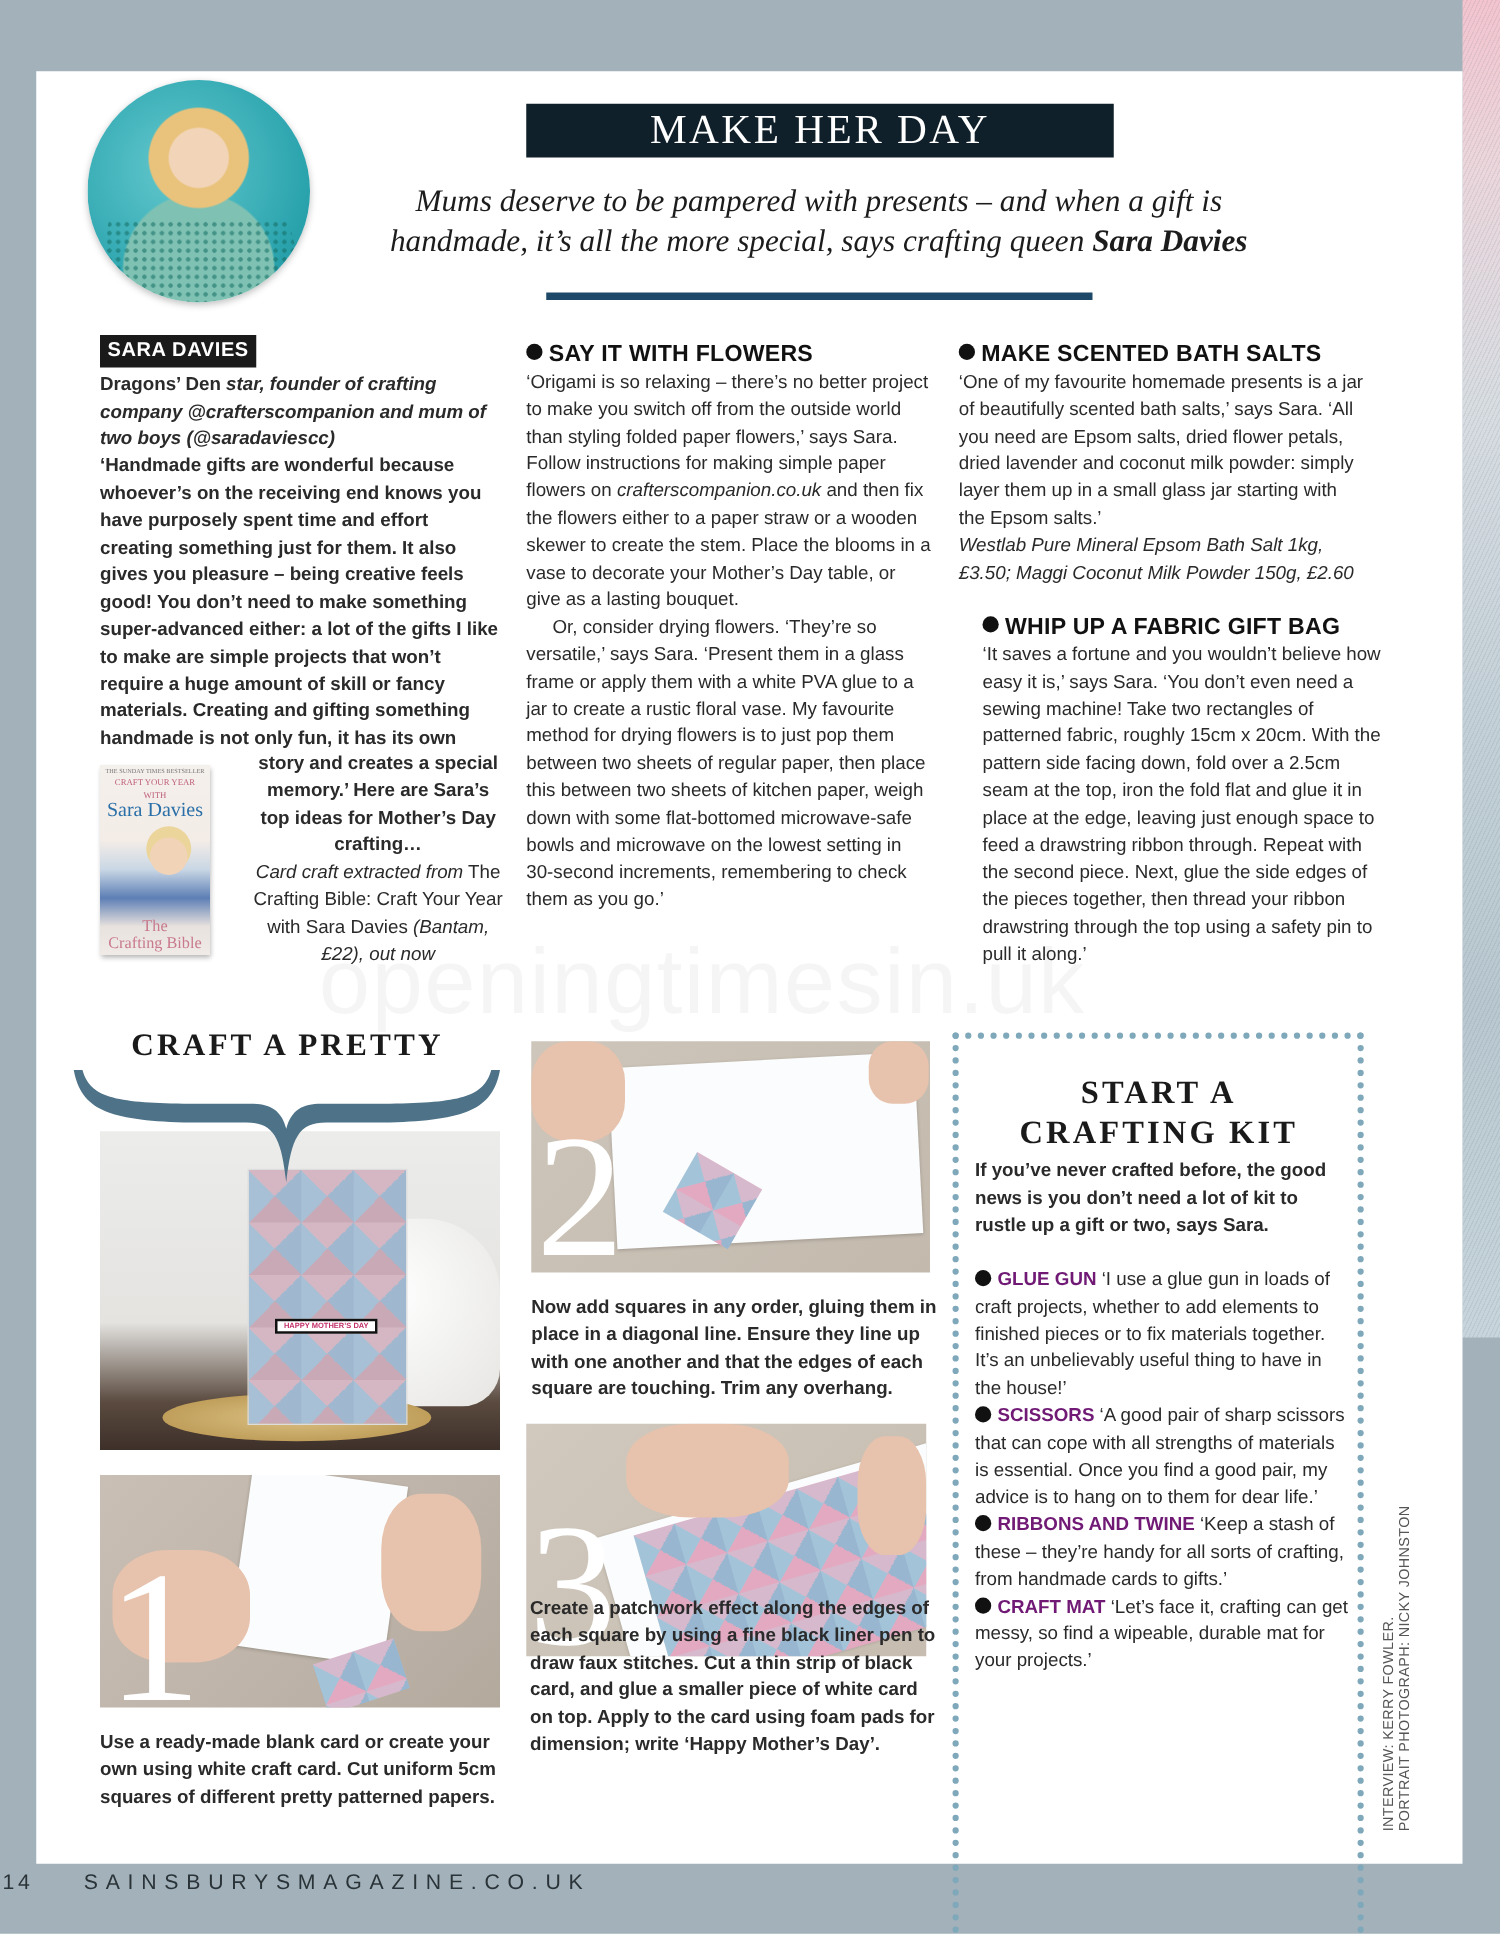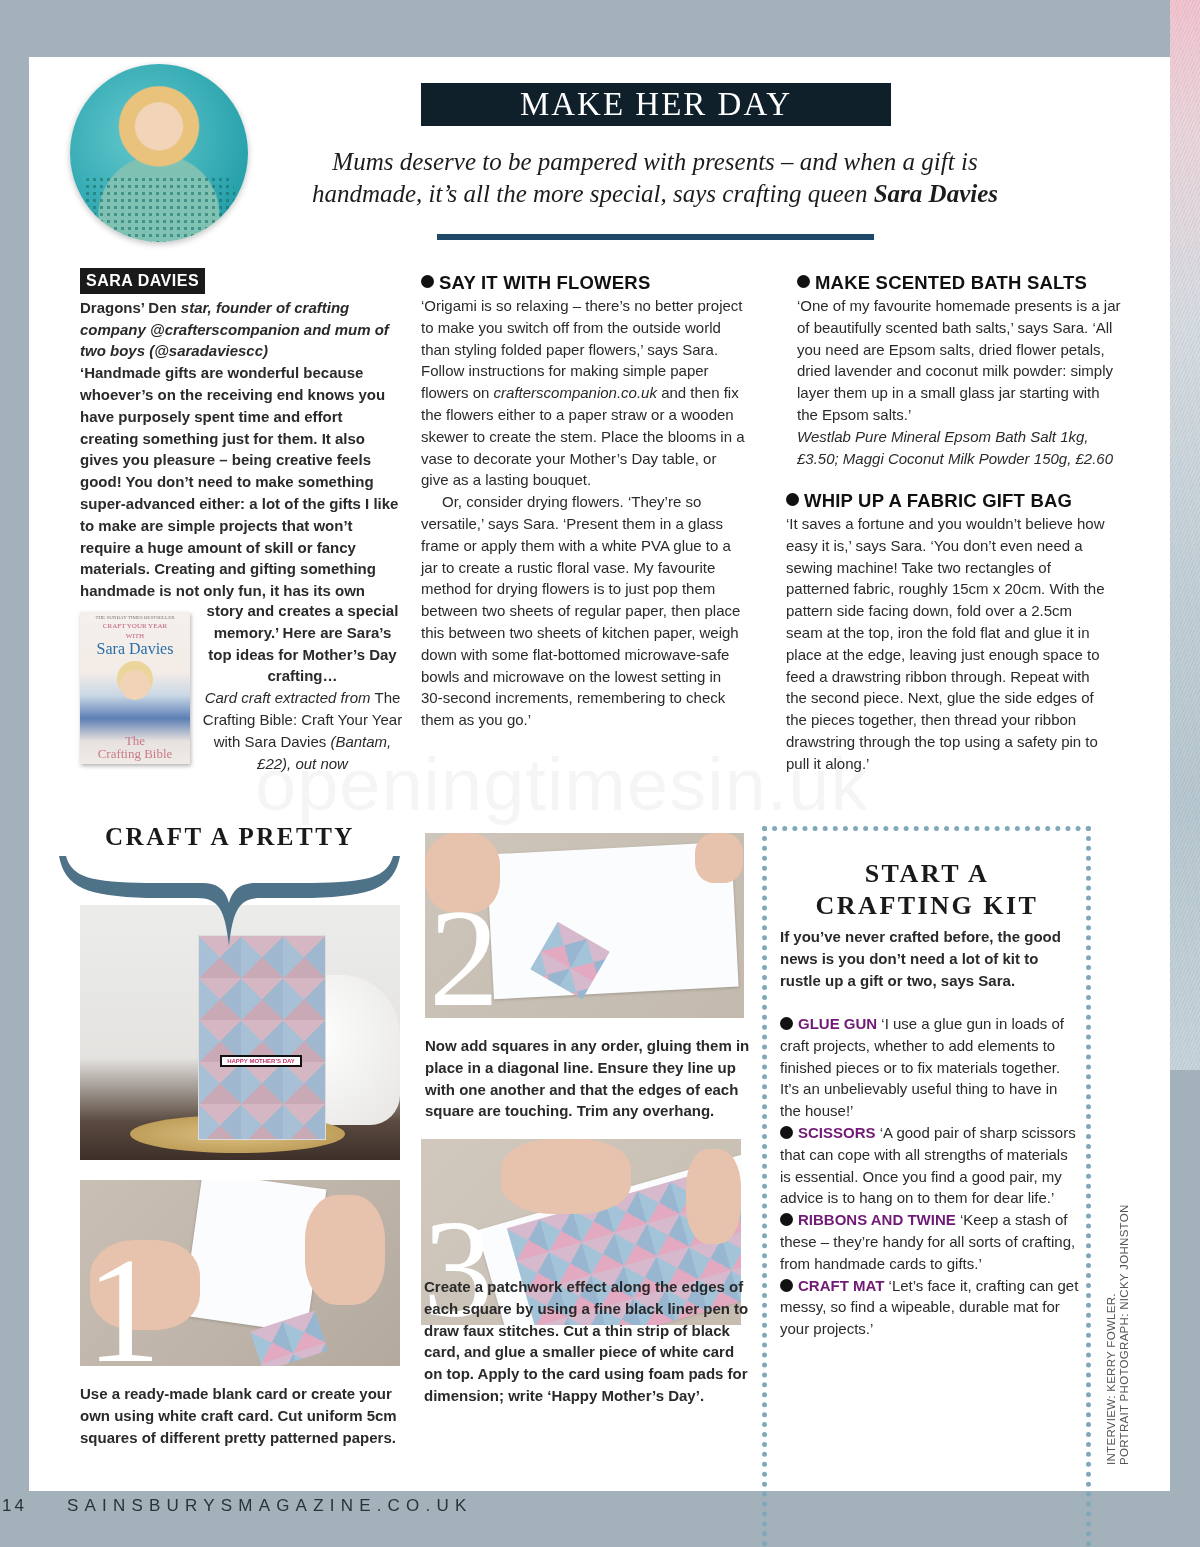--- a/index.html
+++ b/index.html
@@ -34,21 +34,21 @@
   .col p { margin: 0; }
   .col .bold { font-weight: bold; }
   .col i { font-style: italic; }
   .col h3 { font-size: 18.5px; font-weight: bold; line-height: 24px; color: #111; letter-spacing: 0.2px; }
   .col h3 .dot { display: inline-block; width: 13px; height: 13px; border-radius: 50%; background: #111; margin-right: 5px; vertical-align: 1px; }
   .indent { text-indent: 21px; }
 
   .name-tag { display: inline-block; background: #1a1a1a; color: #fff; font-weight: bold; font-size: 16px;
     padding: 2px 6px; letter-spacing: 0.5px; margin-bottom: 3px; }
 
-  .book { position: absolute; left: 80px; top: 612px; width: 110px; height: 152px;
+  .book { position: absolute; left: 80px; top: 612px; width: 88px; height: 152px;
     background: linear-gradient(180deg, #f4f0ec 0%, #f3ece7 40%, #c9d7e5 55%, #5d7fb5 70%, #e8e2de 85%, #f1ebe7 100%);
     box-shadow: 1px 2px 4px rgba(0,0,0,0.3); font-family: "Liberation Serif", serif; text-align: center; overflow: hidden; }
   .book .b1 { font-size: 5px; color: #777; margin-top: 3px; }
   .book .b2 { font-size: 7px; color: #c0607a; margin-top: 2px; line-height: 8px; }
   .book .b3 { font-size: 16px; color: #2a6fa8; line-height: 17px; }
   .book .b4 { position: absolute; bottom: 4px; left: 0; right: 0; font-size: 13px; color: #c87a8c; line-height: 13px; }
   .book .face { position: absolute; left: 40px; top: 58px; width: 30px; height: 30px; border-radius: 50%; background: #f1d3b8; box-shadow: 0 -6px 0 3px #ecd59a; }
 
   .watermark { position: absolute; left: 255px; top: 742px; font-size: 74px; color: rgba(0,0,0,0.04); letter-spacing: 1px; font-family: "Liberation Sans", sans-serif; }
 
@@ -130,21 +130,21 @@
   <p class="bold">story and creates a special memory.’ Here are Sara’s top ideas for Mother’s Day crafting…</p>
   <p><i>Card craft extracted from</i> <span>The Crafting Bible: Craft Your Year with Sara Davies</span> <i>(Bantam, £22), out now</i></p>
 </div>
 
 <div class="col" style="left:421px; top:271px; width:325px;">
   <h3><span class="dot"></span><span>SAY IT WITH FLOWERS</span></h3>
   <p><span>‘Origami is so relaxing – there’s no better project to make you switch off from the outside world than styling folded paper flowers,’ says Sara. Follow instructions for making simple paper flowers on </span><i>crafterscompanion.co.uk</i><span> and then fix the flowers either to a paper straw or a wooden skewer to create the stem. Place the blooms in a vase to decorate your Mother’s Day table, or give as a lasting bouquet.</span></p>
   <p class="indent">Or, consider drying flowers. ‘They’re so versatile,’ says Sara. ‘Present them in a glass frame or apply them with a white PVA glue to a jar to create a rustic floral vase. My favourite method for drying flowers is to just pop them between two sheets of regular paper, then place this between two sheets of kitchen paper, weigh down with some flat-bottomed microwave-safe bowls and microwave on the lowest setting in 30-second increments, remembering to check them as you go.’</p>
 </div>
 
-<div class="col" style="left:797px; top:271px; width:325px;">
+<div class="col" style="left:767px; top:271px; width:325px;">
   <h3><span class="dot"></span><span>MAKE SCENTED BATH SALTS</span></h3>
   <p>‘One of my favourite homemade presents is a jar of beautifully scented bath salts,’ says Sara. ‘All you need are Epsom salts, dried flower petals, dried lavender and coconut milk powder: simply layer them up in a small glass jar starting with the Epsom salts.’</p>
   <p><i>Westlab Pure Mineral Epsom Bath Salt 1kg, £3.50; Maggi Coconut Milk Powder 150g, £2.60</i></p>
 </div>
 <div class="col" style="left:786px; top:489px; width:325px;">
   <h3><span class="dot"></span><span>WHIP UP A FABRIC GIFT BAG</span></h3>
   <p>‘It saves a fortune and you wouldn’t believe how easy it is,’ says Sara. ‘You don’t even need a sewing machine! Take two rectangles of patterned fabric, roughly 15cm x 20cm. With the pattern side facing down, fold over a 2.5cm seam at the top, iron the fold flat and glue it in place at the edge, leaving just enough space to feed a drawstring ribbon through. Repeat with the second piece. Next, glue the side edges of the pieces together, then thread your ribbon drawstring through the top using a safety pin to pull it along.’</p>
 </div>
 
 <div class="watermark">openingtimesin.uk</div>

